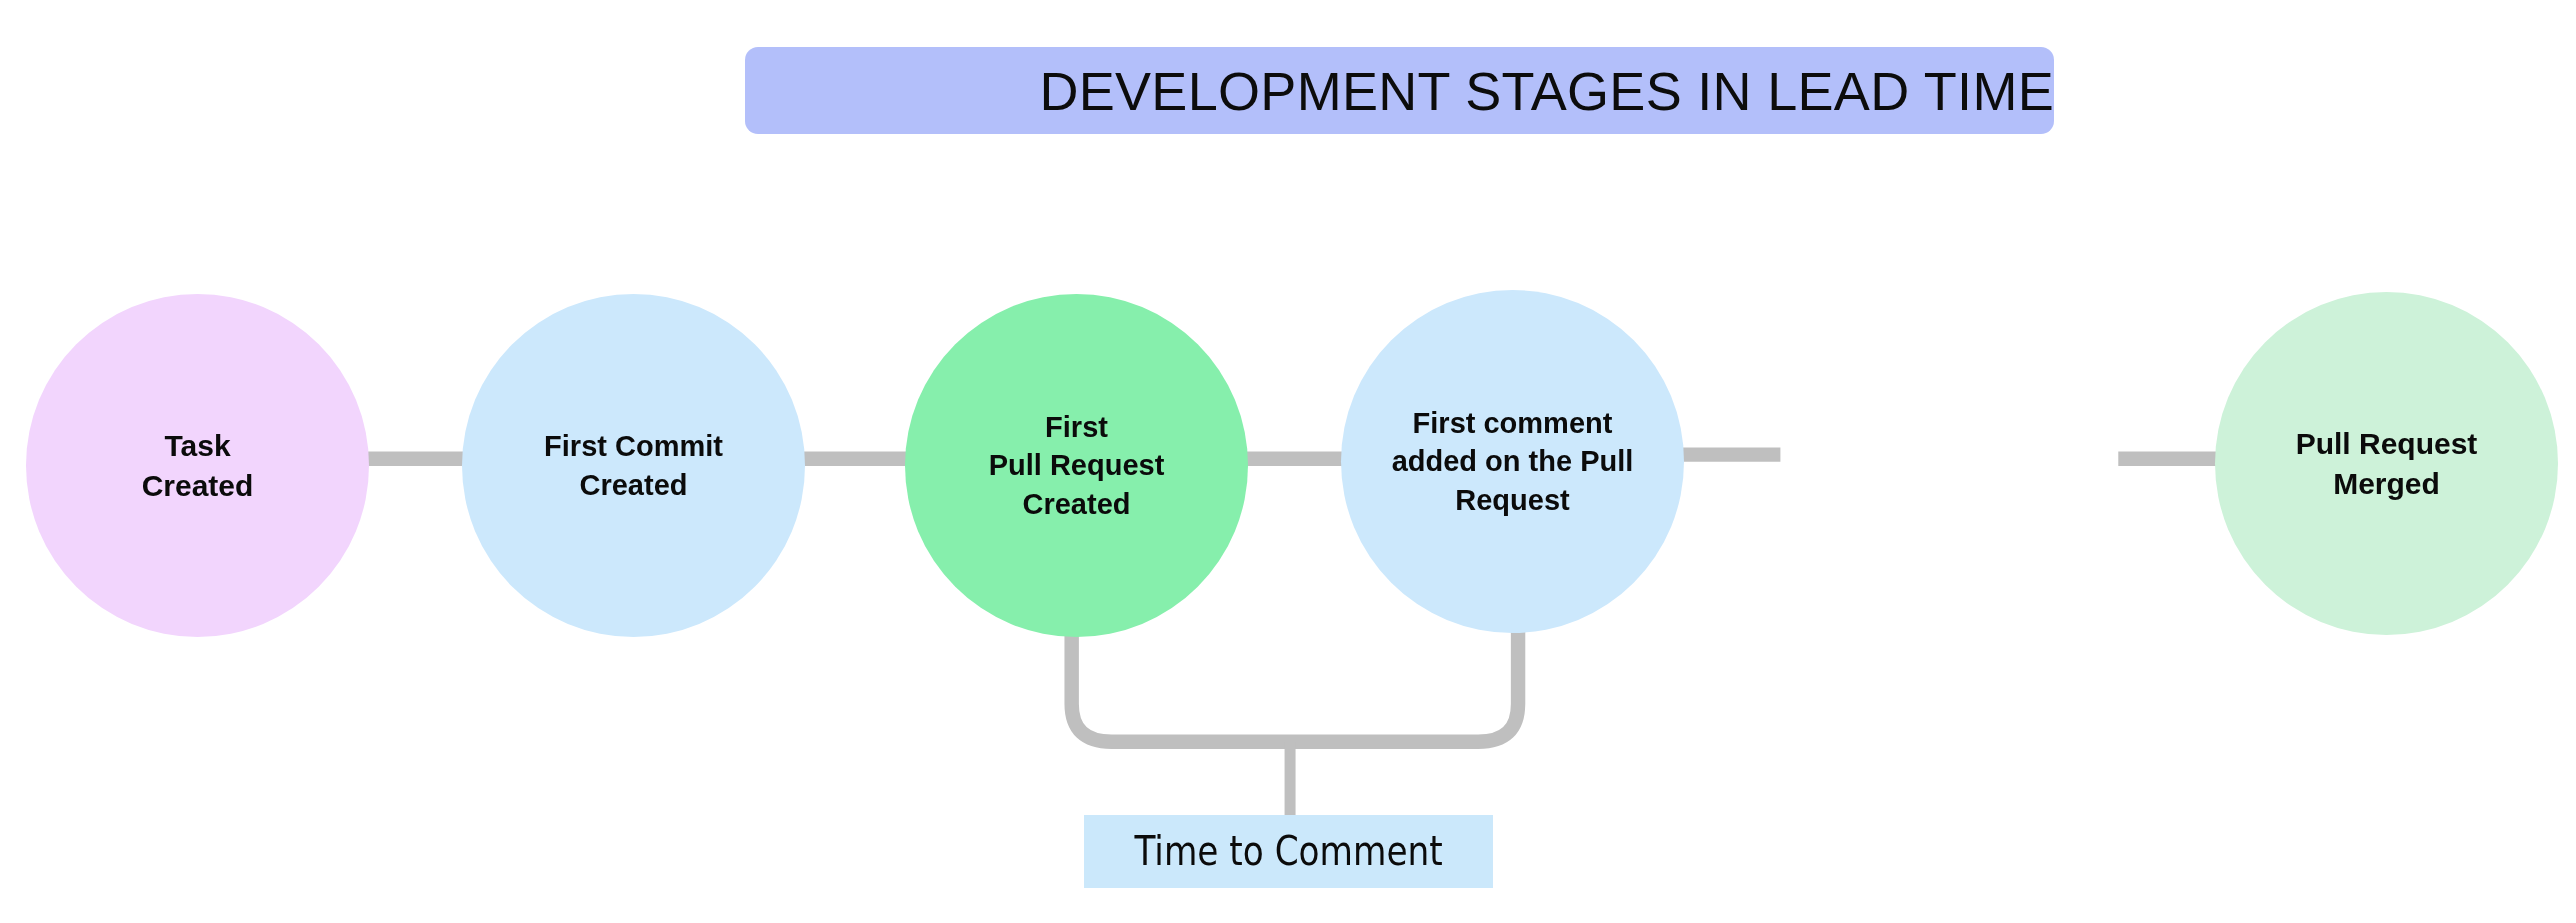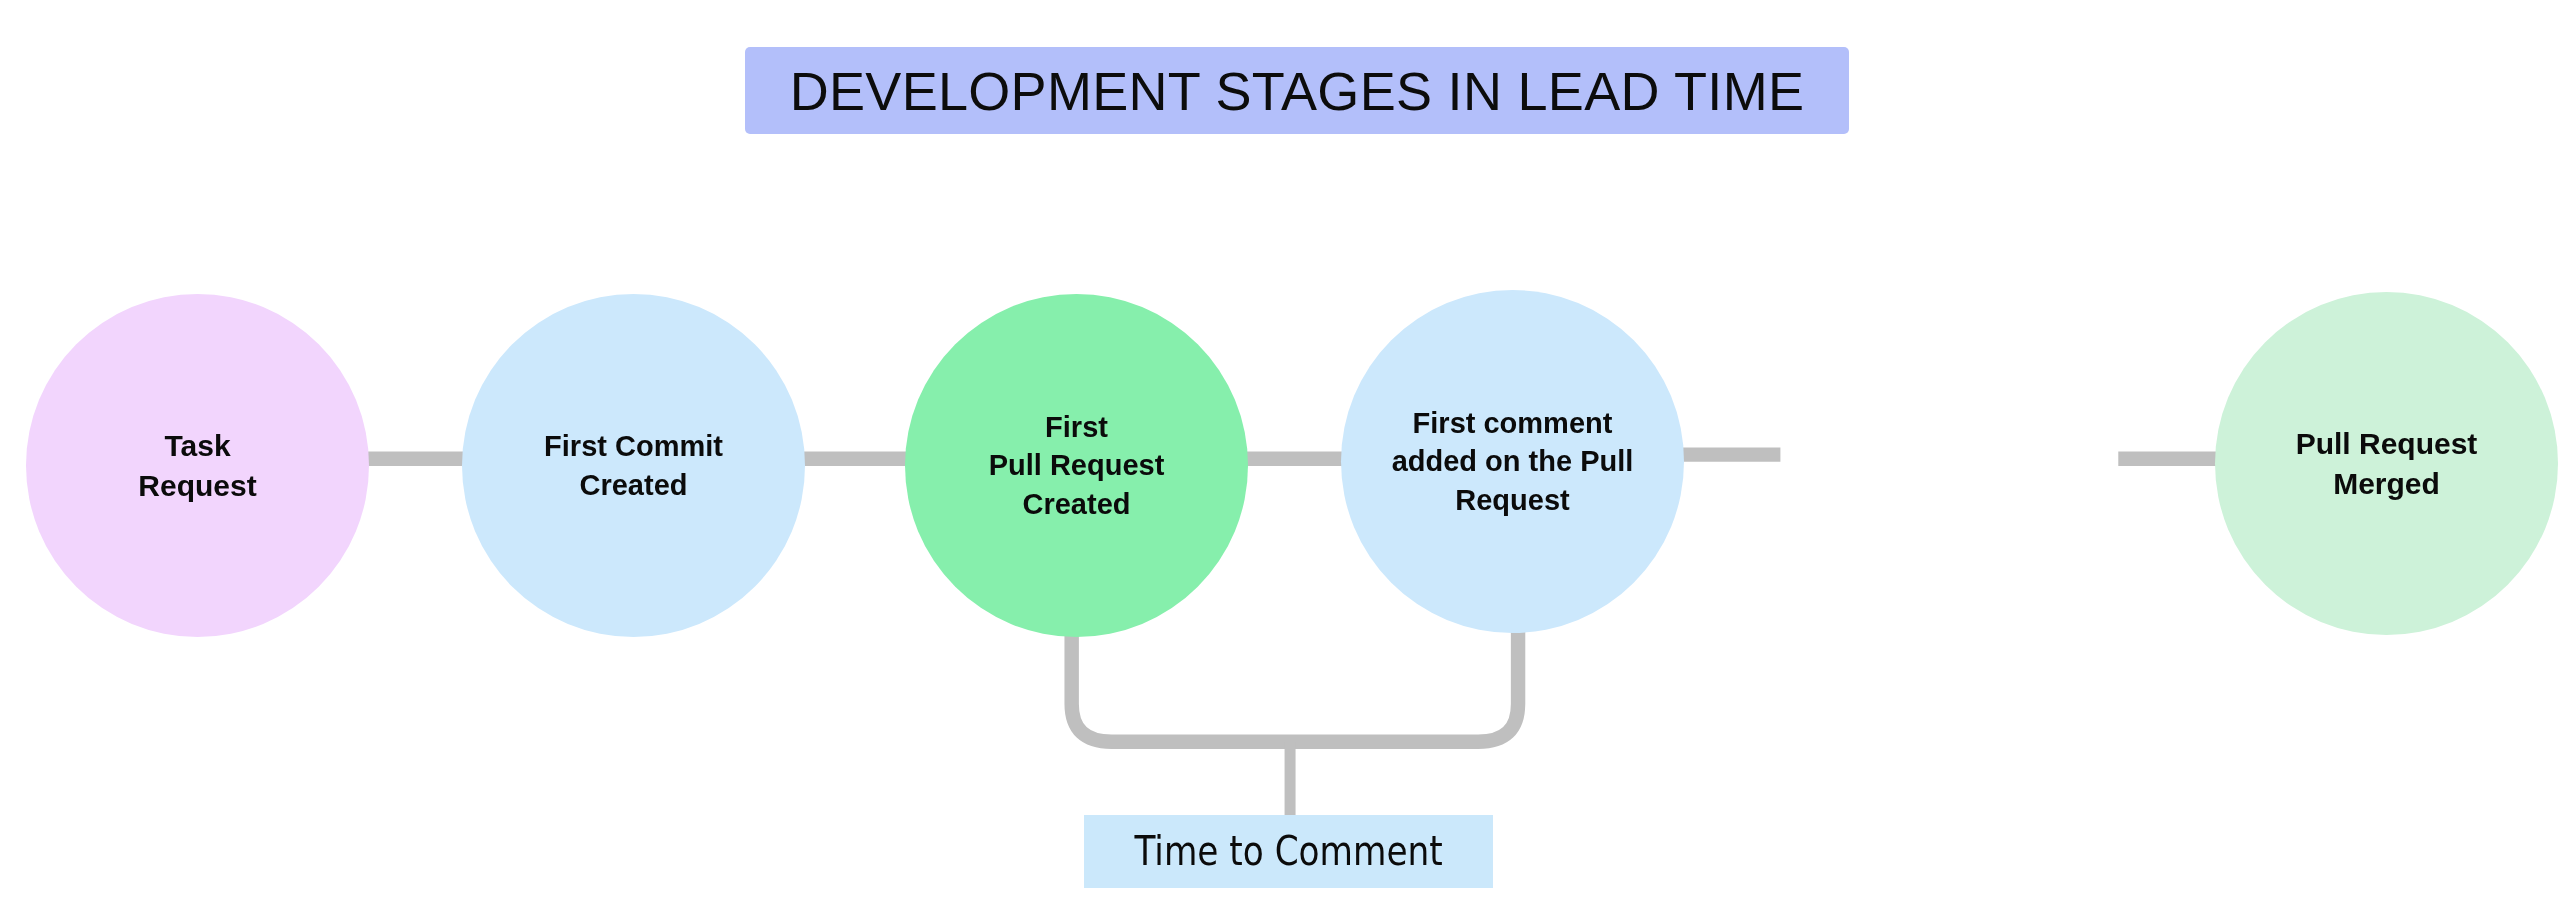--- a/index.html
+++ b/index.html
@@ -22,27 +22,27 @@
     top: 0;
     width: 2576px;
     height: 923px;
   }
 
   
   .title-banner {
     position: absolute;
     left: 745px;
     top: 47px;
-    width: 1104px;
+    width: 1309px;
     height: 87px;
     background: #b3bffa;
-    border-radius: 5px;
+    border-radius: 13px;
     display: flex;
     align-items: center;
-    justify-content: center;
+    justify-content: flex-end;
     box-sizing: border-box;
   }
   .title-text {
     font-family: "Liberation Sans", sans-serif;
     font-size: 54px;
     font-weight: 400;
     color: #0c0c0c;
     letter-spacing: 0.3px;
     white-space: nowrap;
     line-height: 1;
@@ -140,21 +140,21 @@
              L 1560 1025
              Q 1560 1080 1618 1080
              L 2152 1080
              Q 2210 1080 2210 1025
              L 2210 915" fill="none" stroke="#bfbfbf" stroke-width="21" stroke-linecap="butt"></path>
     <line x1="1878" y1="1080" x2="1878" y2="1190" stroke="#bfbfbf" stroke-width="16"></line>
   </svg>
 
   <div class="stage s0">
     <span class="stage-label">Task
-Request</span>
+Created</span>
   </div>
 
   <div class="stage s1">
     <span class="stage-label">First Commit
 Created</span>
   </div>
 
   <div class="stage s2">
     <span class="stage-label">First
 Pull Request

